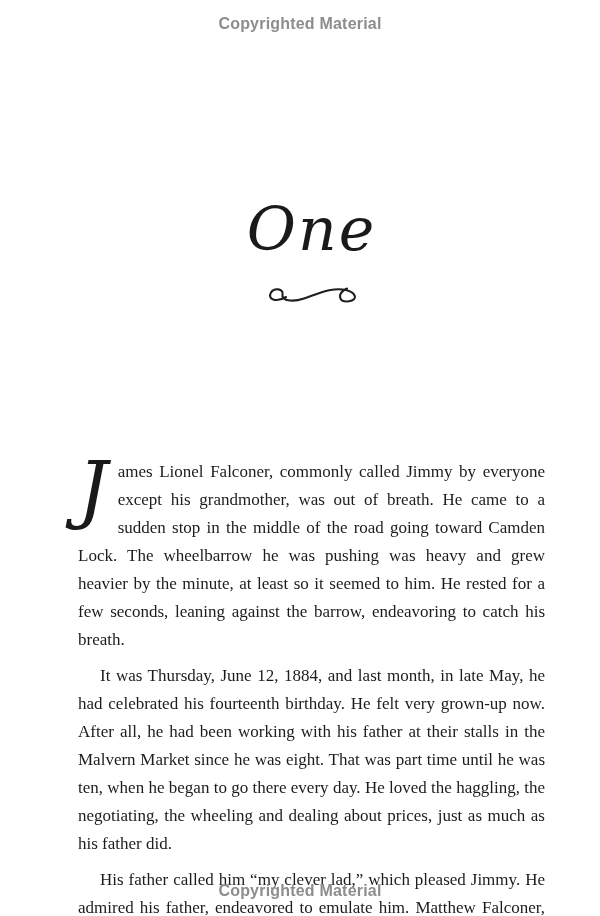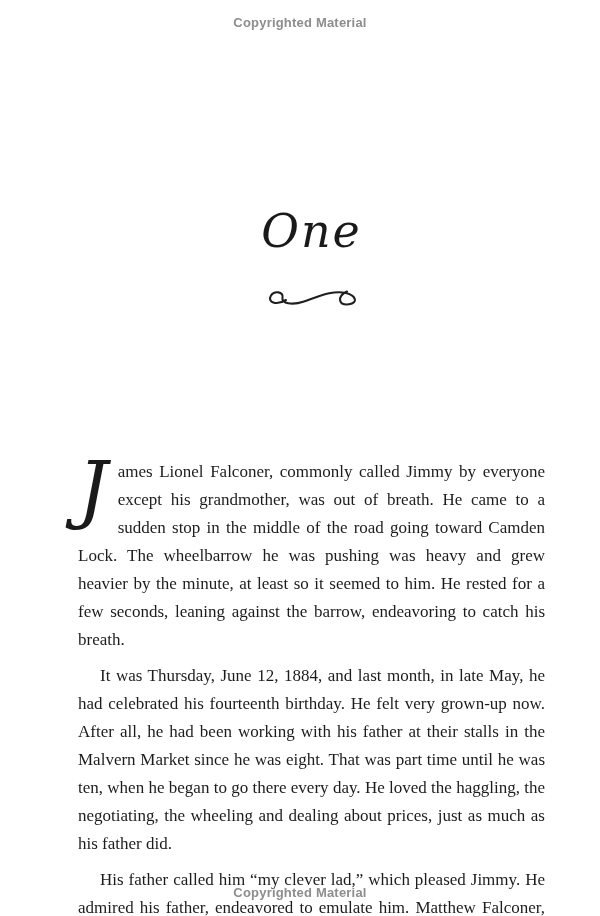--- a/index.html
+++ b/index.html
@@ -15,42 +15,42 @@
     overflow: hidden;
     font-family: "Liberation Serif", serif;
   }
   .copyright {
     position: absolute;
     left: 0;
     width: 600px;
     text-align: center;
     font-family: "Liberation Sans", sans-serif;
     font-weight: bold;
-    font-size: 13px;
+    font-size: 16px;
     color: #8d8d8d;
     letter-spacing: 0.2px;
   }
   .copyright.top { top: 15px; }
   .copyright.bottom { bottom: 16px; }
 
   .chapter-head {
     position: absolute;
     top: 188px;
     left: 78px;
     width: 467px;
     text-align: center;
   }
   .chapter-title {
     font-family: "DejaVu Serif", serif;
     font-style: italic;
     font-weight: normal;
-    font-size: 46px;
+    font-size: 60px;
     color: #1a1a1a;
     letter-spacing: 2px;
-    margin: 18px;
+    margin: 8px;
     line-height: 1.1;
   }
   .ornament {
     margin-top: 10px;
   }
   .ornament svg { display: inline-block; }
 
   .body-block {
     position: absolute;
     top: 458px;

